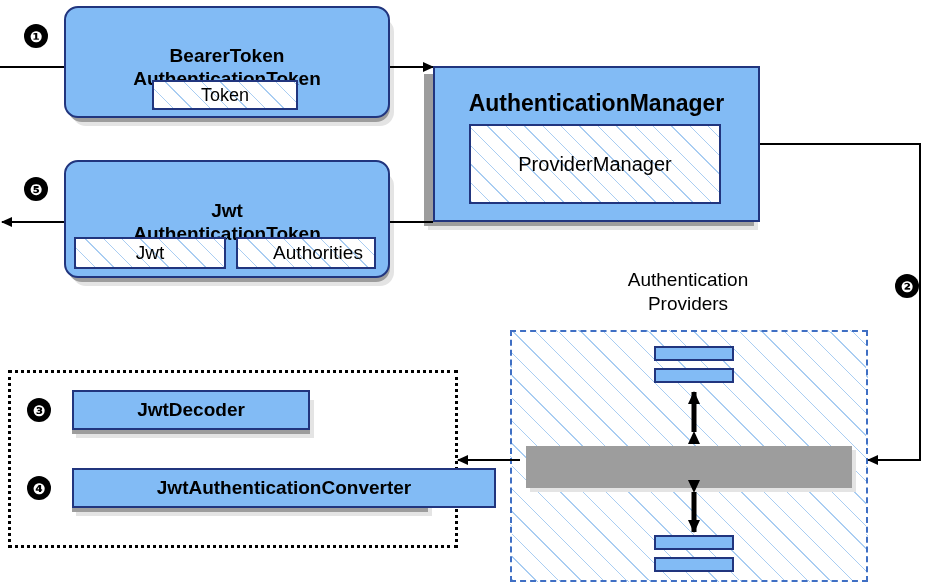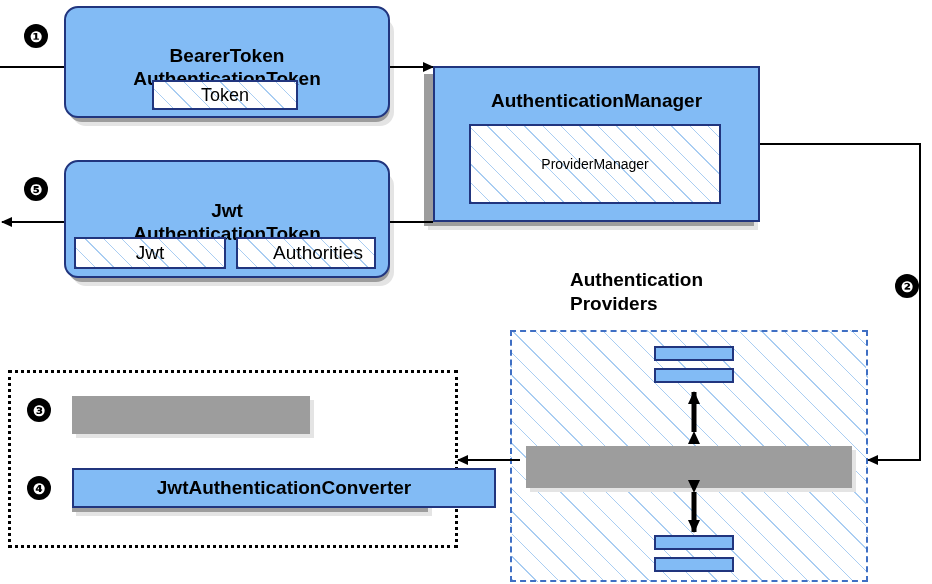--- a/index.html
+++ b/index.html
@@ -55,21 +55,21 @@
     border:3px dotted #000000;
     background:transparent;
     box-sizing:border-box;
     z-index:2;
   }
 
   
   .bar{background:#82bbf5;border:2px solid #21357e;box-sizing:border-box;z-index:6;}
 
   
-  .caption{position:absolute;font-weight:bold;color:#000;z-index:6;}
+  .caption{position:absolute;font-weight:normal;color:#000;text-align:center;z-index:6;}
 
   
   .badge{
     position:absolute;width:24px;height:24px;border-radius:50%;
     background:#000;color:#fff;display:flex;align-items:center;
     justify-content:center;font-size:15px;font-weight:bold;
     line-height:1;z-index:9;
   }
 
   svg#wires{position:absolute;left:0;top:0;width:932px;height:584px;z-index:5;overflow:visible;}
@@ -114,23 +114,23 @@
     <div style="font-size:19px;line-height:23px;">
       <span>BearerToken</span><br>
       <span>AuthenticationToken</span>
     </div>
   </div>
   <div class="hatch node" style="left:152px;top:80px;width:146px;height:30px;font-size:18px;">Token</div>
 
   <div class="shadow-light node" style="left:428px;top:78px;width:330px;height:152px;"></div>
   <div class="shadow-dark node" style="left:424px;top:74px;width:330px;height:152px;"></div>
   <div class="box node" style="left:433px;top:66px;width:327px;height:156px;align-items:flex-start;padding-top:22px;">
-    <div style="font-size:19px;">AuthenticationManager</div>
+    <div style="font-size:23px;">AuthenticationManager</div>
   </div>
-  <div class="hatch node" style="left:469px;top:124px;width:252px;height:80px;font-size:14px;">ProviderManager</div>
+  <div class="hatch node" style="left:469px;top:124px;width:252px;height:80px;font-size:20px;">ProviderManager</div>
 
   <div class="shadow-light round node" style="left:72px;top:172px;width:322px;height:114px;"></div>
   <div class="shadow-dark round node" style="left:68px;top:168px;width:322px;height:114px;"></div>
   <div class="box round node" style="left:64px;top:160px;width:326px;height:118px;flex-direction:column;padding-top:6px;">
     <div style="font-size:19px;line-height:23px;">
       <span>Jwt</span><br>
       <span>AuthenticationToken</span>
     </div>
   </div>
   <div class="hatch node" style="left:74px;top:237px;width:152px;height:32px;font-size:19px;">Jwt</div>
@@ -149,20 +149,21 @@
   <div class="shadow-light node" style="left:530px;top:450px;width:326px;height:42px;"></div>
   <div class="shadow-dark node" style="left:526px;top:446px;width:326px;height:42px;"></div>
 
   <div class="bar node" style="left:654px;top:535px;width:80px;height:15px;"></div>
   <div class="bar node" style="left:654px;top:557px;width:80px;height:15px;"></div>
 
   <div class="dotted-area node" style="left:8px;top:370px;width:450px;height:178px;"></div>
 
   <div class="shadow-light node" style="left:76px;top:400px;width:238px;height:38px;"></div>
   <div class="shadow-dark node" style="left:72px;top:396px;width:238px;height:38px;"></div>
+  <div class="box node" style="left:72px;top:390px;width:238px;height:40px;font-size:19px;">JwtDecoder</div>
 
   <div class="shadow-light node" style="left:76px;top:478px;width:356px;height:38px;"></div>
   <div class="shadow-dark node" style="left:72px;top:474px;width:356px;height:38px;"></div>
   <div class="box node" style="left:72px;top:468px;width:424px;height:40px;font-size:19px;">JwtAuthenticationConverter</div>
 
   <div class="badge" style="left:24px;top:24px;">❶</div>
   <div class="badge" style="left:24px;top:177px;">❺</div>
   <div class="badge" style="left:895px;top:274px;">❷</div>
   <div class="badge" style="left:27px;top:398px;">❸</div>
   <div class="badge" style="left:27px;top:476px;">❹</div>

